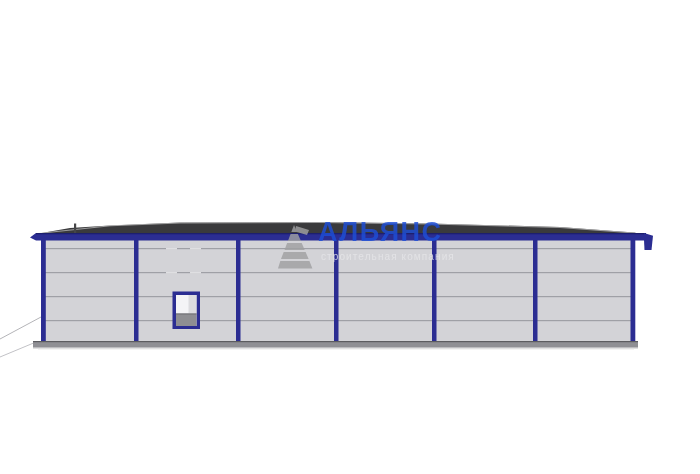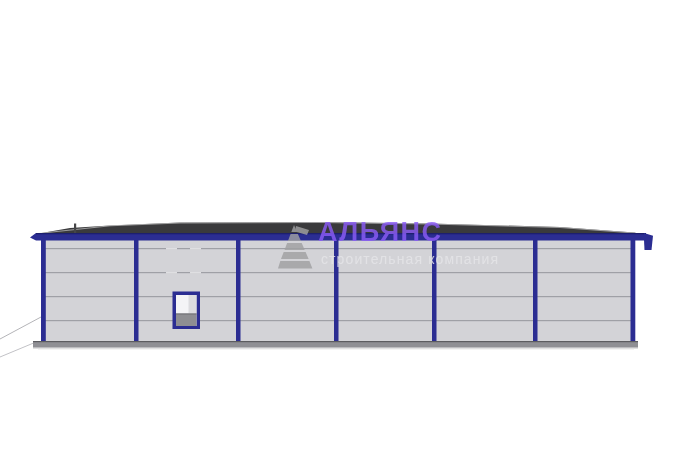--- a/index.html
+++ b/index.html
@@ -9,25 +9,25 @@
   }
   .scene-svg{position:absolute;left:0;top:0;}
   .watermark{
     position:absolute;left:276px;top:219px;width:175px;height:52px;
     opacity:0.82;pointer-events:none;
   }
   .wm-logo{position:absolute;left:2px;top:4px;}
   .wm-title{
     position:absolute;left:42px;top:-2px;
     font-size:27px;font-weight:bold;letter-spacing:1.5px;
-    color:#8b5cf6;white-space:nowrap;
+    color:#1d4ed8;white-space:nowrap;
   }
   .wm-subtitle{
     position:absolute;left:45px;top:32px;
-    font-size:14px;letter-spacing:1.1px;
+    font-size:10px;letter-spacing:1.1px;
     color:#e6e6e9;white-space:nowrap;
   }
 </style>
 </head>
 <body>
 
 <div class="stage">
 
   <svg class="scene-svg" width="700" height="474" viewBox="0 0 700 474">
 

